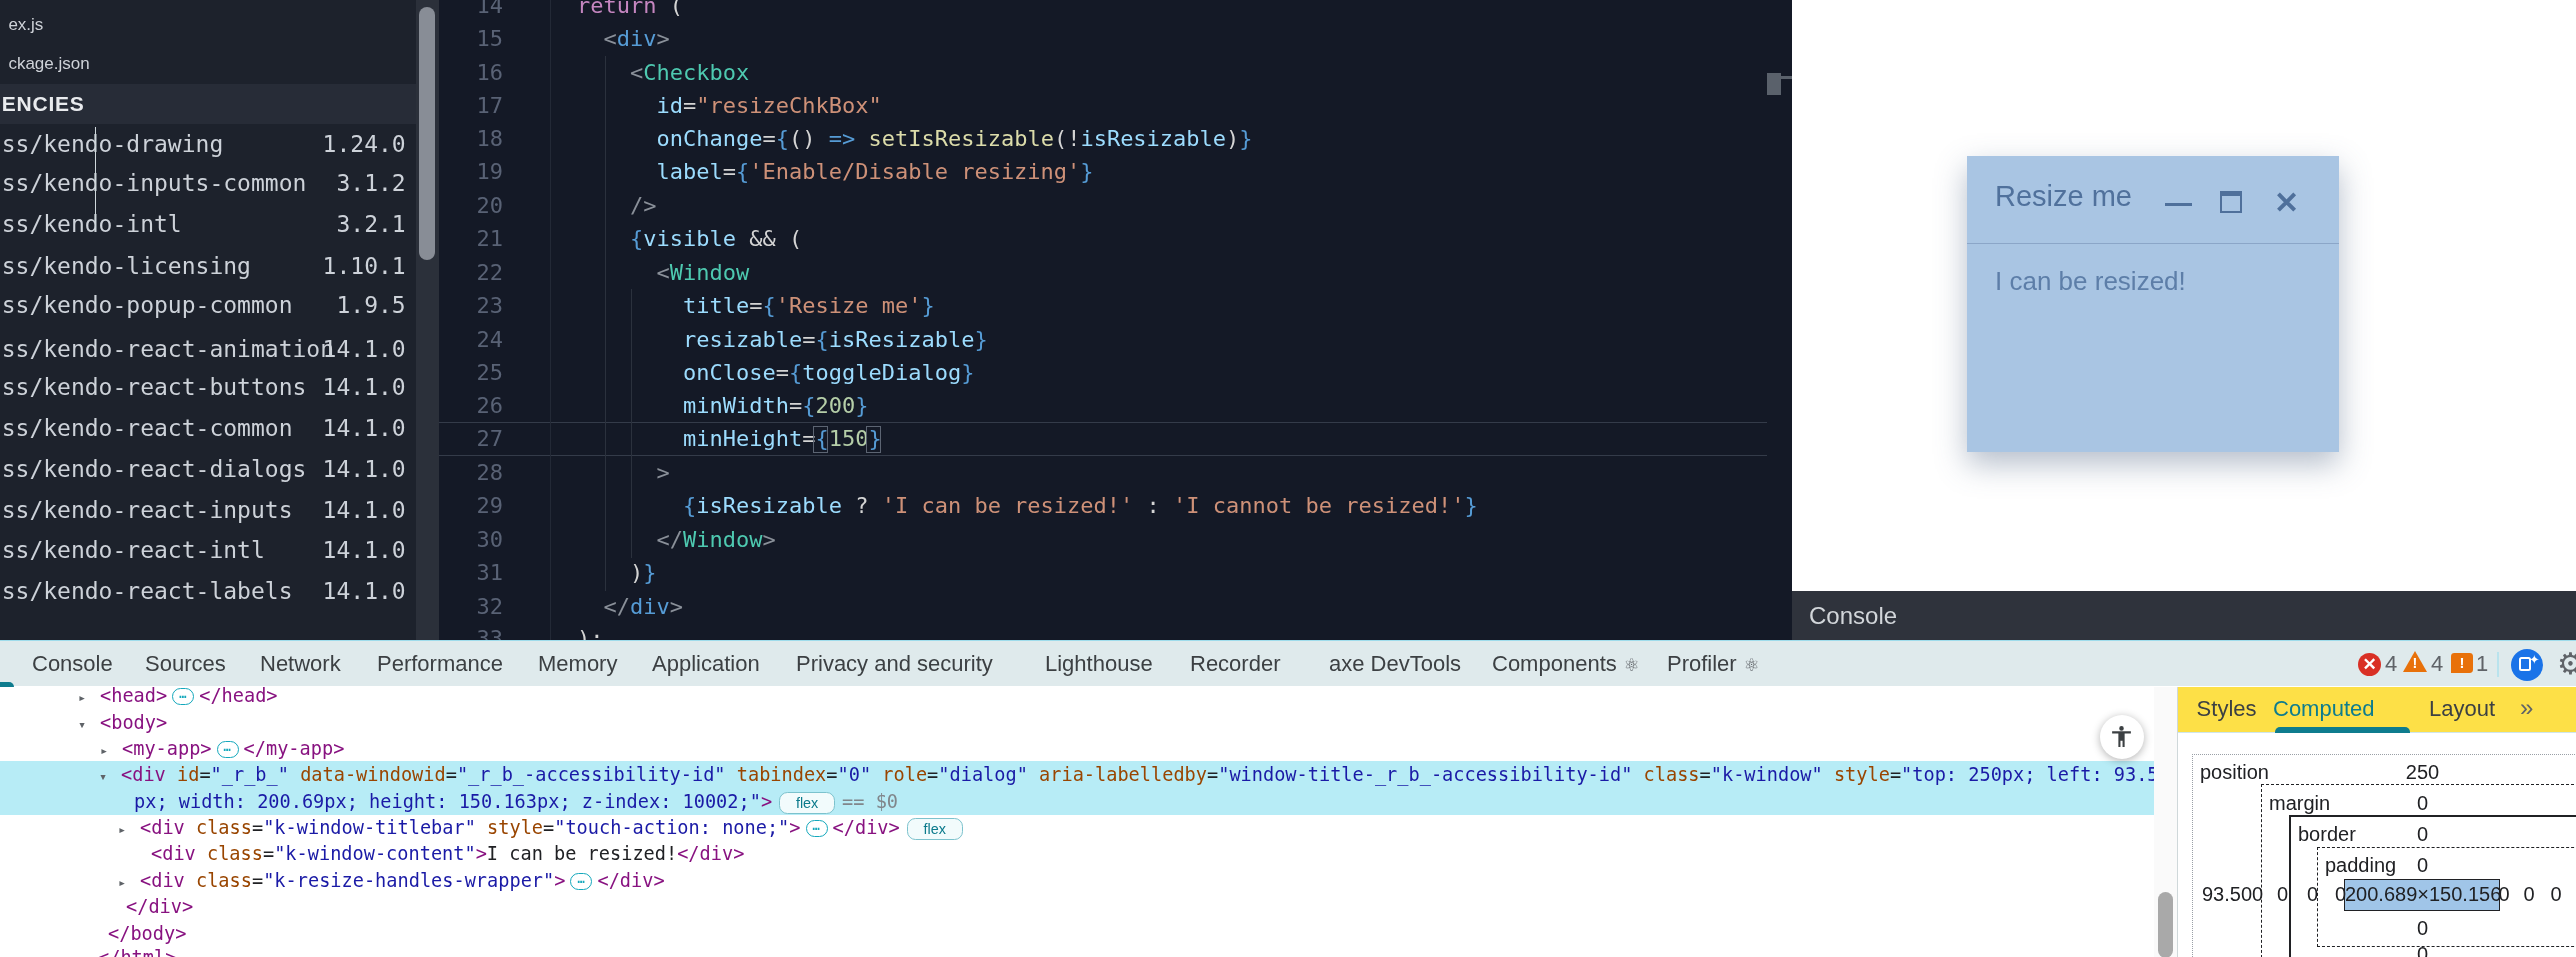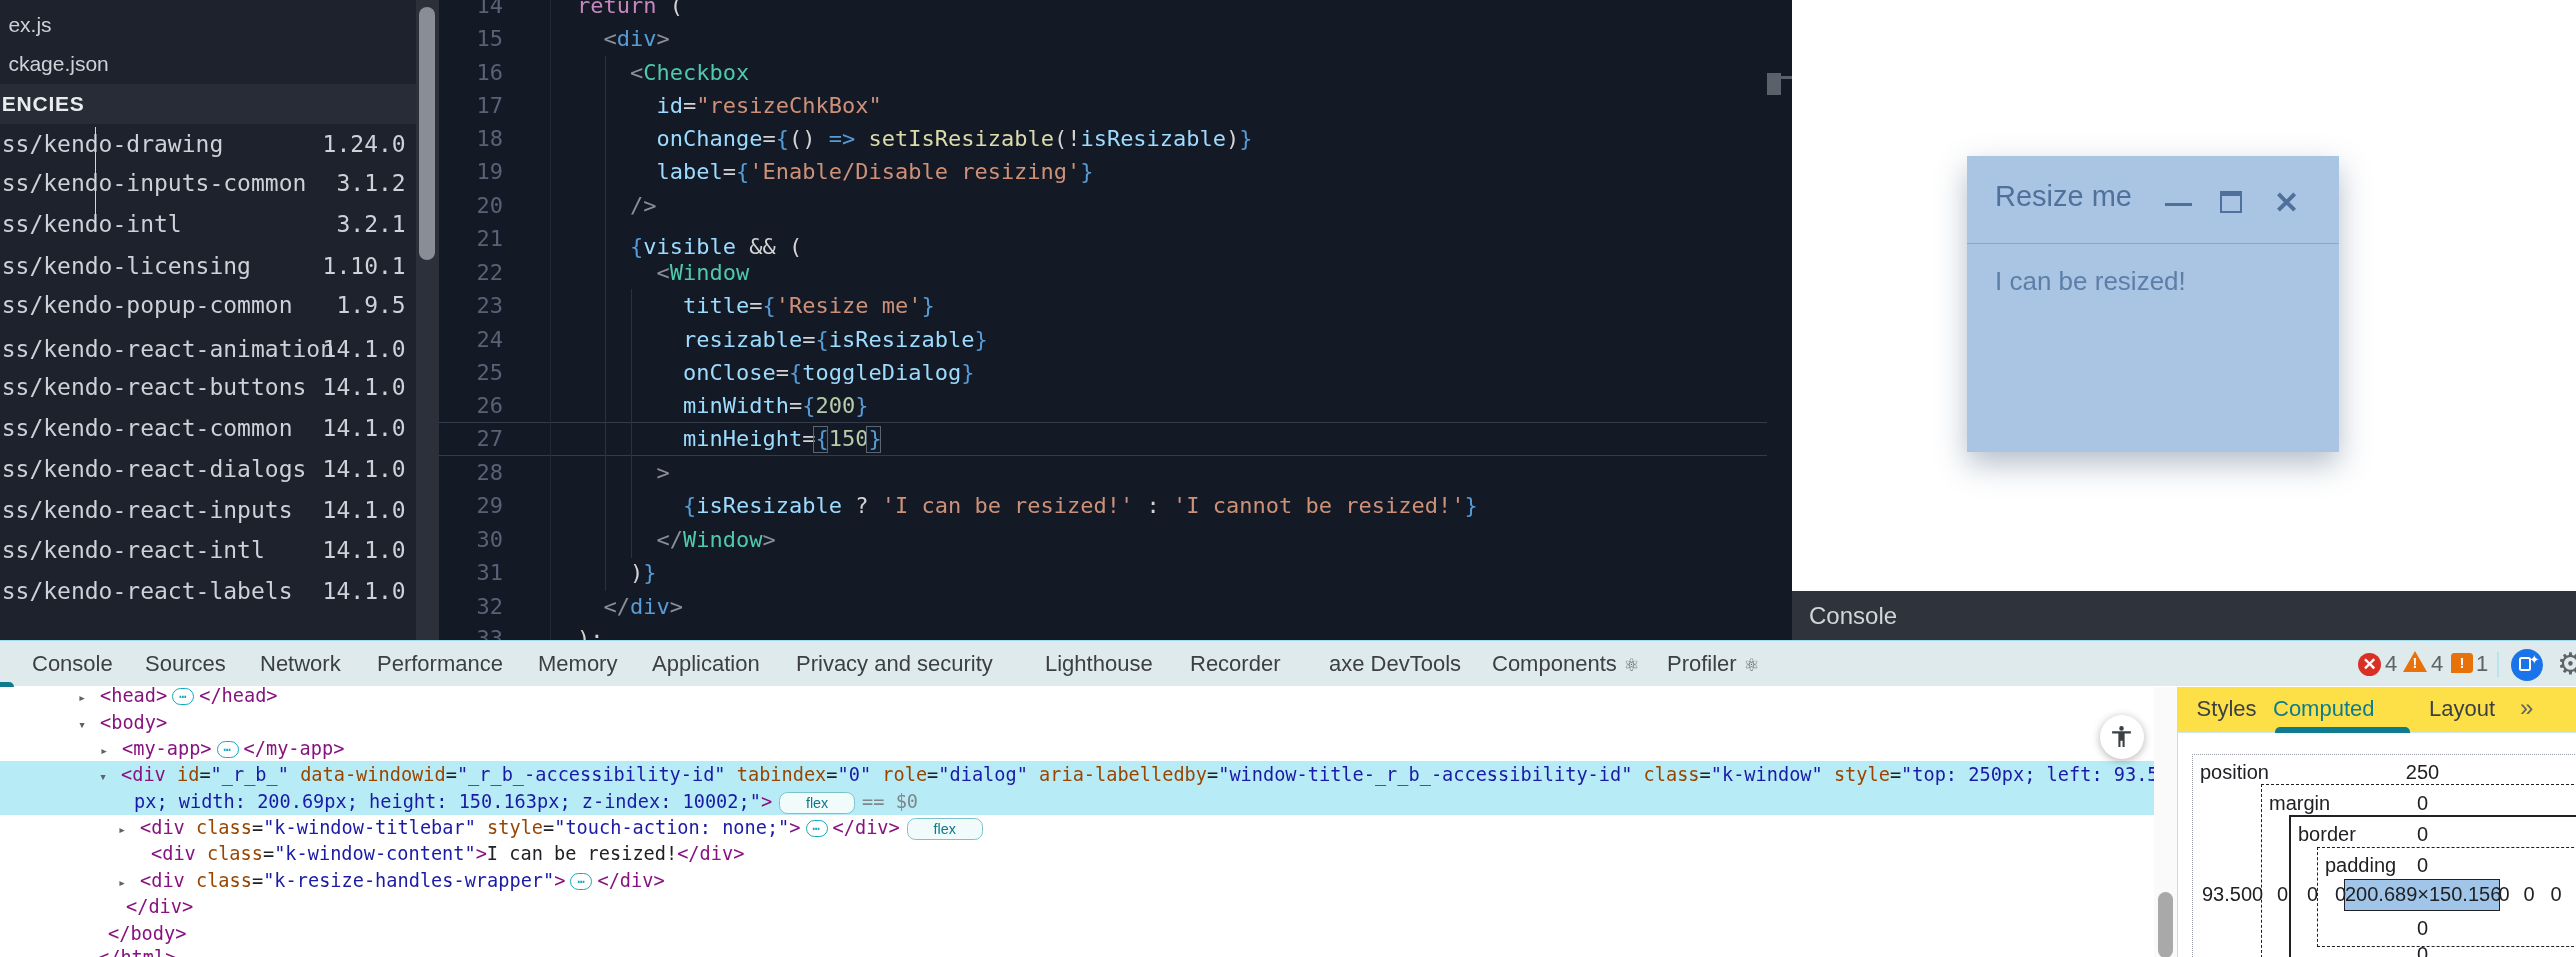--- a/index.html
+++ b/index.html
@@ -4,21 +4,21 @@
 <style>
   * { margin:0; padding:0; box-sizing:border-box; }
   html,body { width:2576px; height:958px; overflow:hidden; background:#fff; }
   #app { position:absolute; inset:0; width:2576px; height:958px; overflow:hidden;
          font-family:"Liberation Sans", sans-serif; }
 
   
   #sidebar { position:absolute; left:0; top:0; width:416px; height:640px;
              background:#1d222c; overflow:hidden; }
   .sb-file { position:absolute; left:8.4px; height:39px; line-height:39px;
-             color:#ced2d8; font-size:21px; white-space:nowrap; }
+             color:#ced2d8; font-size:17px; white-space:nowrap; }
   .sb-header { position:absolute; left:0; width:416px; height:40px; line-height:40px;
                background:#272c37; color:#e9ebee; font-size:21px; font-weight:bold;
                letter-spacing:0.8px; padding-left:1.7px; }
   .sb-dep { position:absolute; left:1.7px; width:404px; height:41px; line-height:41px;
             color:#cdd2d9; font-size:23px; font-family:"DejaVu Sans Mono", monospace;
             white-space:nowrap; }
   .sb-ver { position:absolute; right:0; color:#cdd2d9; }
   #sb-footer { position:absolute; left:0; top:592px; width:416px; height:48px;
                background:#2a2f3a; color:#e6e8eb; font-size:23px; font-weight:bold;
                line-height:48px; text-align:right; padding-right:5px; z-index:3; }
@@ -102,21 +102,21 @@
               font-family:"DejaVu Sans Mono", monospace; font-size:18.6px; }
   .el-row { position:absolute; left:0; width:2154px; height:27px; line-height:27px; white-space:nowrap; }
   .el-row.sel { background:#b7ecf6; }
   .el-arrow { display:inline-block; width:22px; color:#5f6368; font-size:13.5px; }
   .el-tg{color:#881280}.el-an{color:#994500}.el-av{color:#1a1aa6}
   .el-tx{color:#202124}.el-meta{color:#80868b}
   .el-dots { display:inline-block; border:1.7px solid #14a8bc; color:#14a8bc; border-radius:10px;
              font-size:12px; line-height:10px; padding:0 6px 5px 6px; margin:0 5px; vertical-align:middle;
              letter-spacing:0.8px; font-weight:bold; }
   .el-flex { display:inline-block; border:1.7px solid #7cc2cd; color:#0c7a8c; background:#f2fbfc;
-             border-radius:8.4px; font-size:14.4px; line-height:20px; padding:0 26px; margin:0 6.8px;
+             border-radius:8.4px; font-size:14.4px; line-height:20px; padding:0 16px; margin:0 6.8px;
              vertical-align:middle; font-family:"Liberation Sans",sans-serif; }
   #el-guide { position:absolute; left:95px; top:127px; width:0.8px; height:103px; background:#cfd8dc; }
   #el-scroll { position:absolute; left:2154px; top:687px; width:24px; height:271px; background:#fafafa; }
   #el-thumb { position:absolute; left:4.2px; top:205px; width:14.4px; height:66px;
               background:#a9a9a9; border-radius:7.6px; }
   #a11y-btn { position:absolute; left:2100px; top:715px; width:44px; height:44px; border-radius:50%;
               background:#ffffff; box-shadow:0 1.7px 8.4px rgba(0,0,0,.3); z-index:5; }
   #a11y-btn svg { position:absolute; left:9.3px; top:9.3px; }
 
   
@@ -185,21 +185,21 @@
         <div class="ed-line" style="top: 56px;"><span class="tok-pu">    &lt;</span><span class="tok-cmp">Checkbox</span></div>
         <div class="ed-num" style="top: 89px;">17</div>
         <div class="ed-line" style="top: 89px;"><span class="tok-pl">      </span><span class="tok-at">id</span><span class="tok-pl">=</span><span class="tok-str">"resizeChkBox"</span></div>
         <div class="ed-num" style="top: 122px;">18</div>
         <div class="ed-line" style="top: 122px;"><span class="tok-pl">      </span><span class="tok-at">onChange</span><span class="tok-pl">=</span><span class="tok-br">{</span><span class="tok-pl">() </span><span class="tok-br">=&gt;</span><span class="tok-pl"> </span><span class="tok-fn">setIsResizable</span><span class="tok-pl">(!</span><span class="tok-at">isResizable</span><span class="tok-pl">)</span><span class="tok-br">}</span></div>
         <div class="ed-num" style="top: 155px; padding-left: 24px;">19</div>
         <div class="ed-line" style="top: 155px;"><span class="tok-pl">      </span><span class="tok-at">label</span><span class="tok-pl">=</span><span class="tok-br">{</span><span class="tok-str">'Enable/Disable resizing'</span><span class="tok-br">}</span></div>
         <div class="ed-num" style="top: 189px;">20</div>
         <div class="ed-line" style="top: 189px;"><span class="tok-pu">    /&gt;</span></div>
         <div class="ed-num" style="top: 222px;">21</div>
-        <div class="ed-line" style="top: 222px; margin-top: 8px;"><span class="tok-pl">    </span><span class="tok-br">{</span><span class="tok-at">visible</span><span class="tok-pl"> &amp;&amp; (</span></div>
+        <div class="ed-line" style="top: 222px;"><span class="tok-pl">    </span><span class="tok-br">{</span><span class="tok-at">visible</span><span class="tok-pl"> &amp;&amp; (</span></div>
         <div class="ed-num" style="top: 256px;">22</div>
         <div class="ed-line" style="top: 256px;"><span class="tok-pu">      &lt;</span><span class="tok-cmp">Window</span></div>
         <div class="ed-num" style="top: 289px;">23</div>
         <div class="ed-line" style="top: 289px;"><span class="tok-pl">        </span><span class="tok-at">title</span><span class="tok-pl">=</span><span class="tok-br">{</span><span class="tok-str">'Resize me'</span><span class="tok-br">}</span></div>
         <div class="ed-num" style="top: 323px;">24</div>
         <div class="ed-line" style="top: 323px;"><span class="tok-pl">        </span><span class="tok-at">resizable</span><span class="tok-pl">=</span><span class="tok-br">{</span><span class="tok-at">isResizable</span><span class="tok-br">}</span></div>
         <div class="ed-num" style="top: 356px;">25</div>
         <div class="ed-line" style="top: 356px;"><span class="tok-pl">        </span><span class="tok-at">onClose</span><span class="tok-pl">=</span><span class="tok-br">{</span><span class="tok-at">toggleDialog</span><span class="tok-br">}</span></div>
         <div class="ed-num" style="top: 389px;">26</div>
         <div class="ed-line" style="top: 389px;"><span class="tok-pl">        </span><span class="tok-at">minWidth</span><span class="tok-pl">=</span><span class="tok-br">{</span><span class="tok-num">200</span><span class="tok-br">}</span></div>

